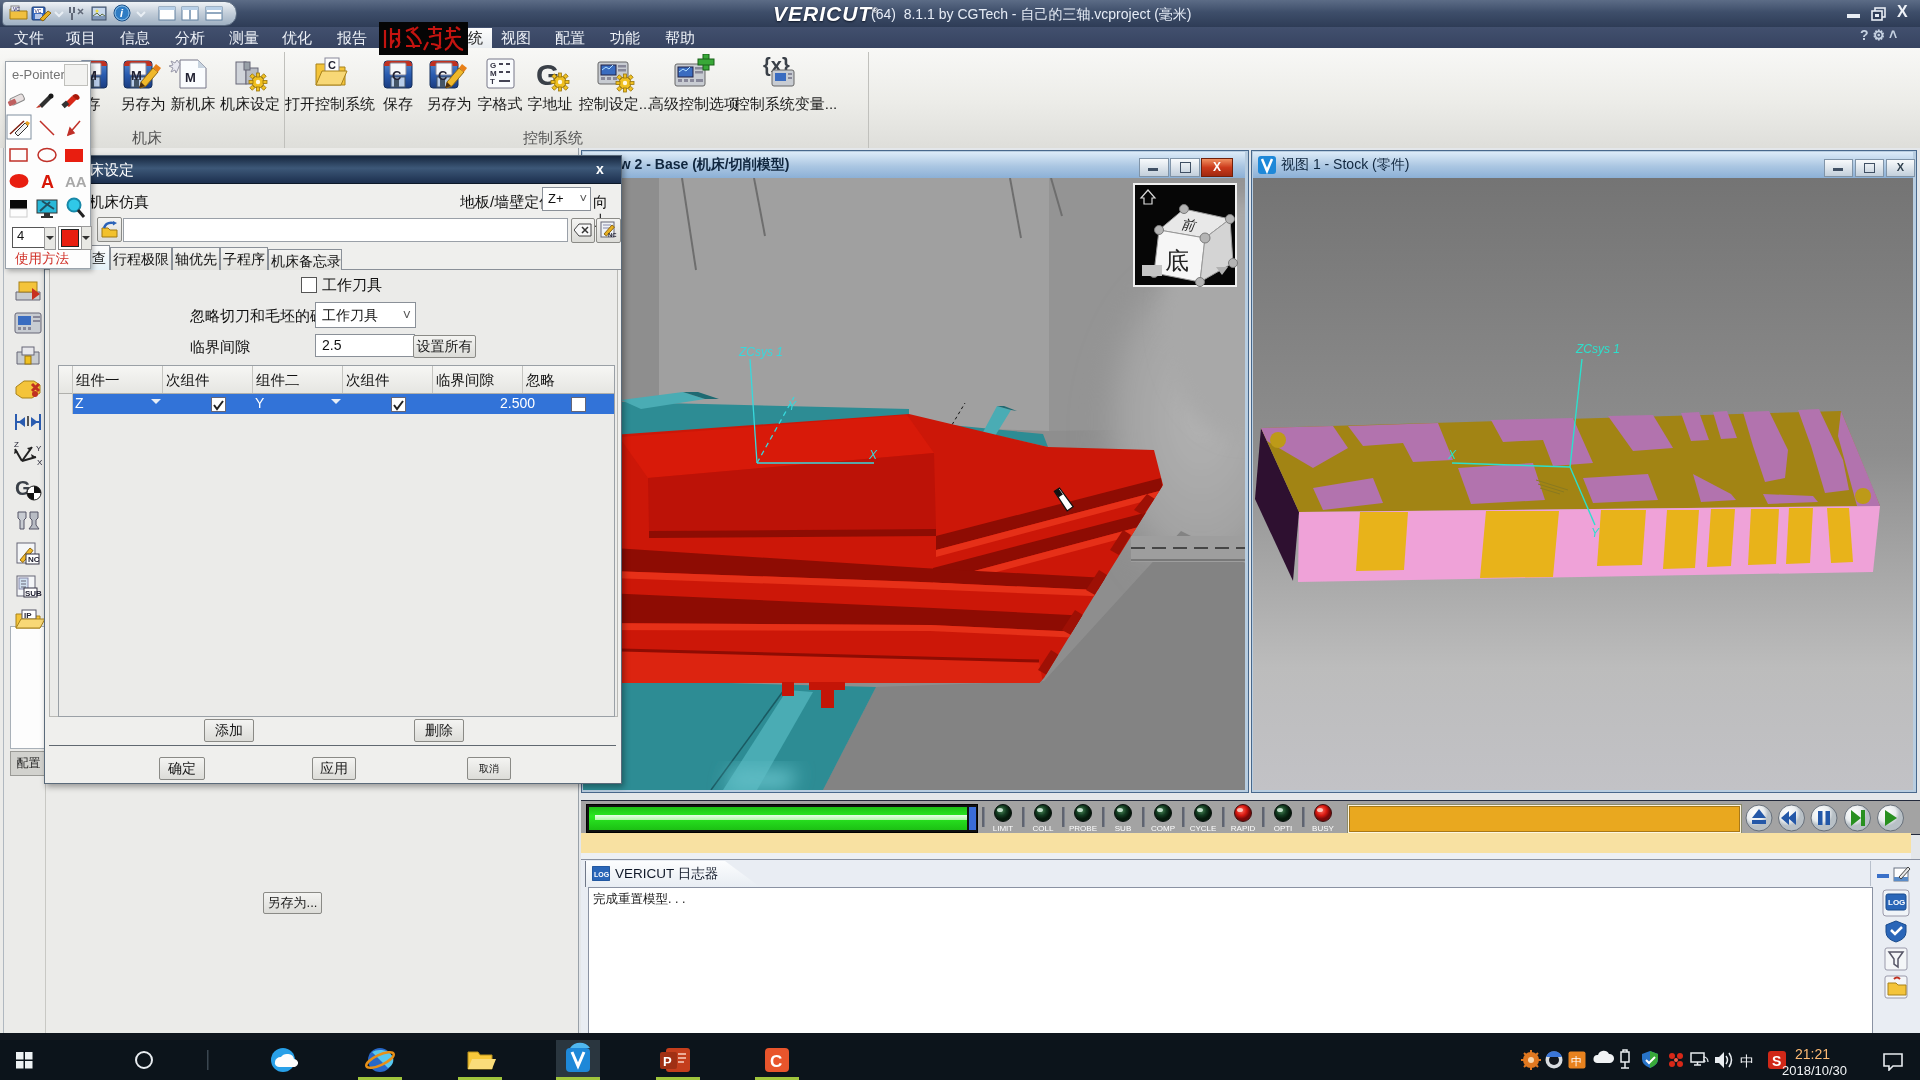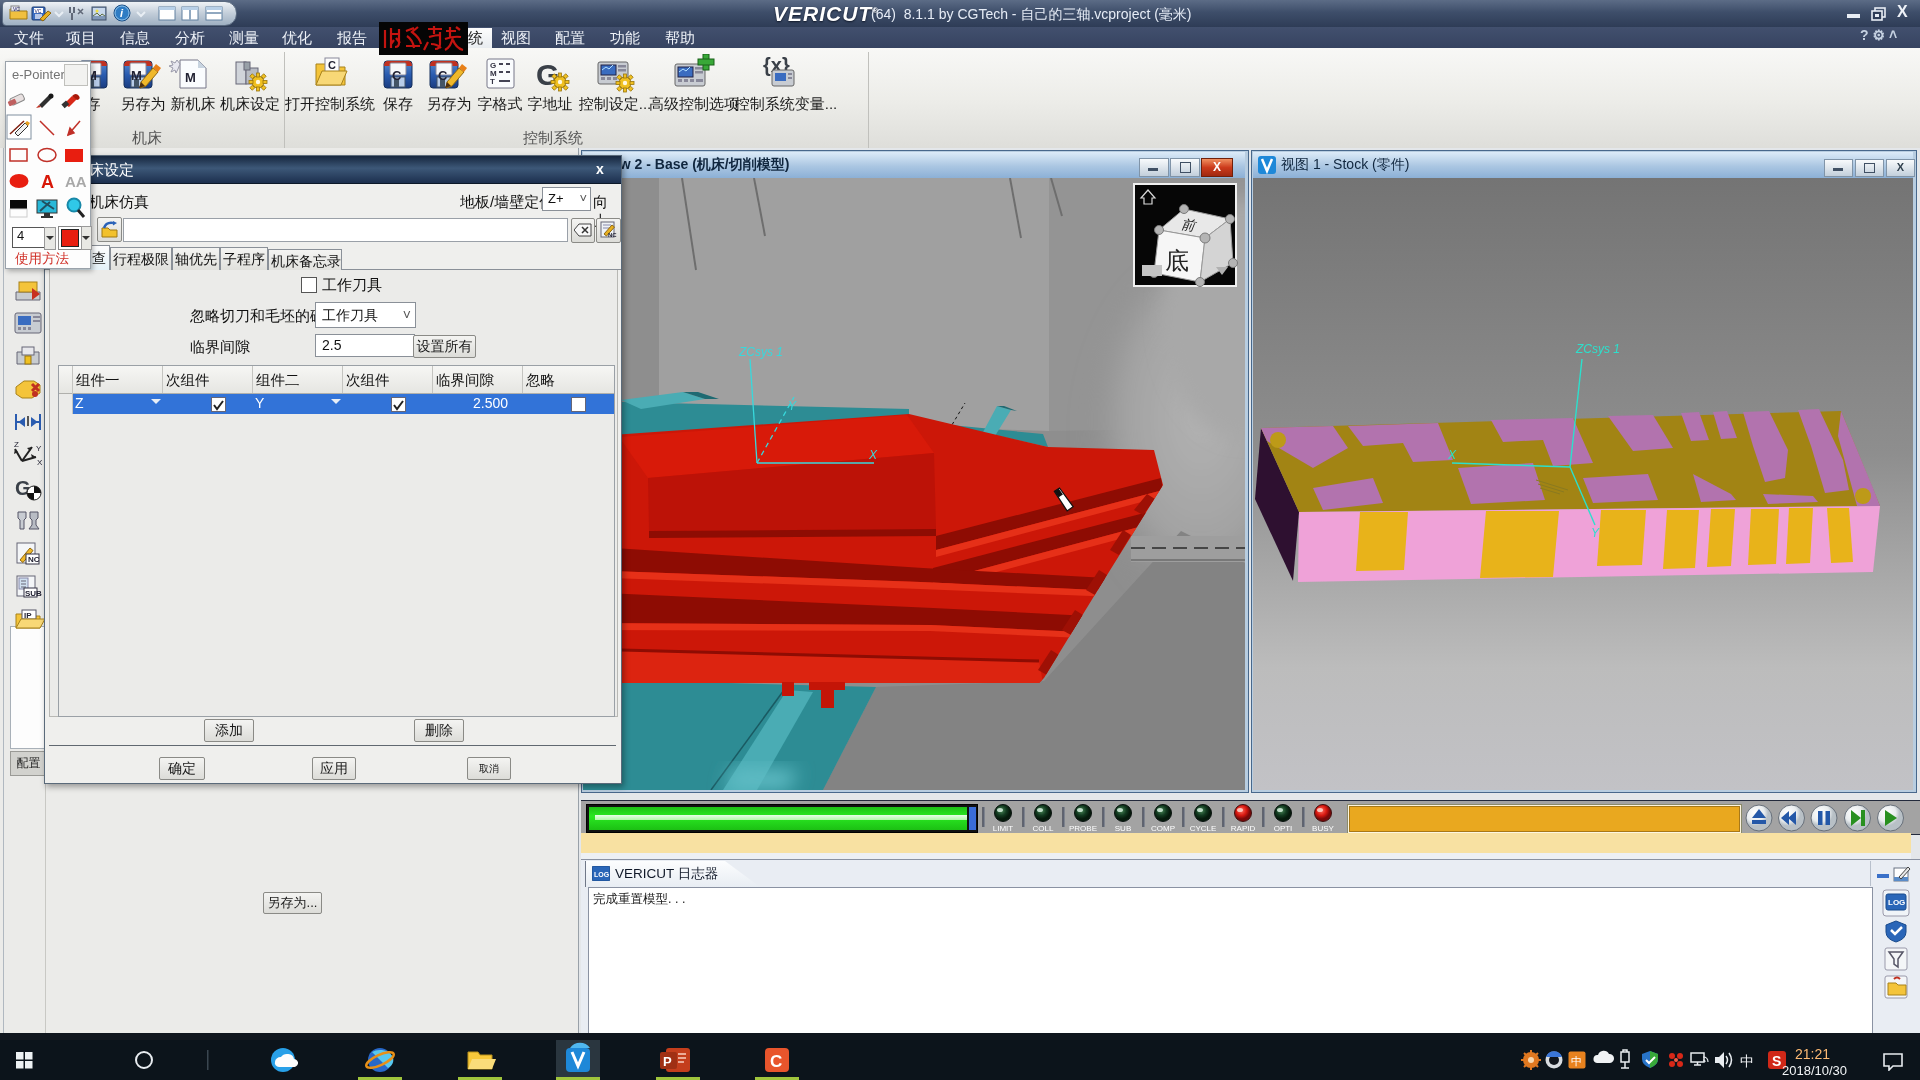--- a/index.html
+++ b/index.html
@@ -706,21 +706,21 @@
       <div class="a" style="left:2px;top:1px;color:#fff;font-size:14px">Z</div>
       <div class="a" style="left:78px;top:5px;width:0;height:0;border:5px solid transparent;border-top-color:#e8eef6"></div>
       <div class="a" style="left:138px;top:3px;width:13px;height:13px;background:#fff;border:1px solid #667"><svg width="13" height="13">
             <path d="M2 6 l3 4 6-8" stroke="#222" stroke-width="2" fill="none"></path>
           </svg></div>
       <div class="a" style="left:182px;top:1px;color:#fff;font-size:14px">Y</div>
       <div class="a" style="left:258px;top:5px;width:0;height:0;border:5px solid transparent;border-top-color:#e8eef6"></div>
       <div class="a" style="left:318px;top:3px;width:13px;height:13px;background:#fff;border:1px solid #667"><svg width="13" height="13">
             <path d="M2 6 l3 4 6-8" stroke="#222" stroke-width="2" fill="none"></path>
           </svg></div>
-      <div class="a" style="left:400px;top:1px;color:#fff;font-size:14px;width:62px;">2.500</div>
+      <div class="a" style="left:400px;top:1px;color:#fff;font-size:14px;width:62px;text-align:right">2.500</div>
       <div class="a" style="left:498px;top:3px;width:13px;height:13px;background:#fff;border:1px solid #667"></div>
     </div>
   </div>
 
   <div class="a btn" style="left:159px;top:563px;width:48px;height:21px;font-size:14px;line-height:21px">添加</div>
   <div class="a btn" style="left:369px;top:563px;width:48px;height:21px;font-size:14px;line-height:21px">删除</div>
   <div class="a" style="left:4px;top:589px;width:567px;height:1px;background:#606870"></div>
   <div class="a btn" style="left:114px;top:601px;width:44px;height:21px;font-size:14px;line-height:21px">确定</div>
   <div class="a btn" style="left:267px;top:601px;width:42px;height:21px;font-size:14px;line-height:21px">应用</div>
   <div class="a btn" style="left:422px;top:601px;width:42px;height:21px;font-size:10px;line-height:21px">取消</div>

